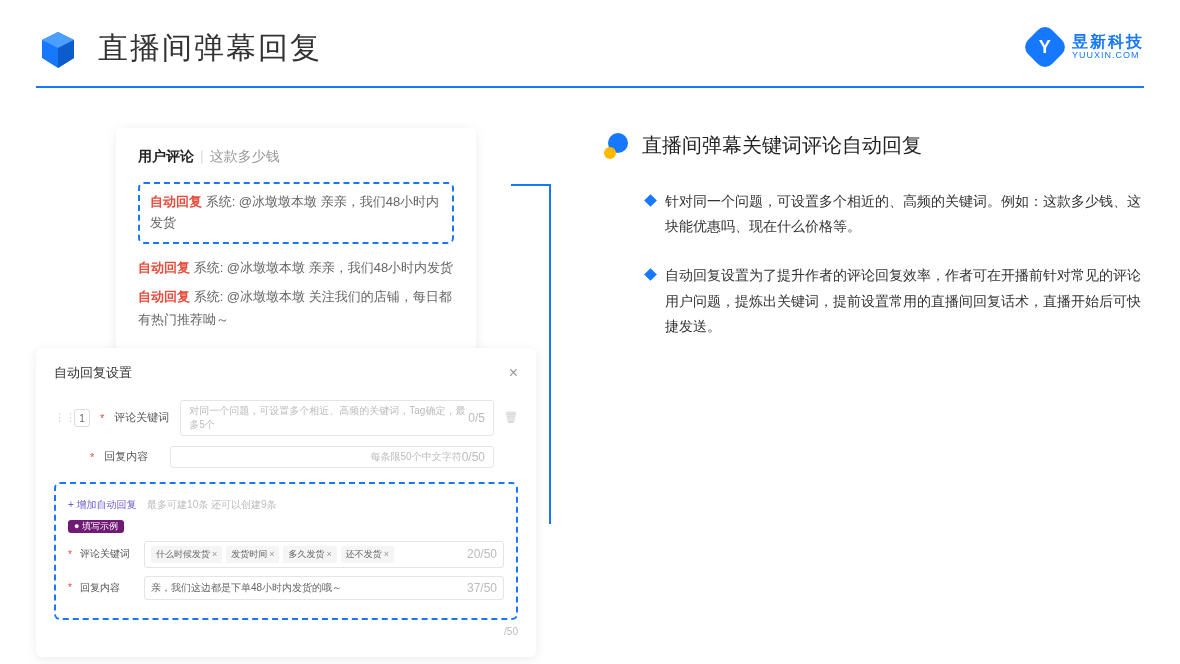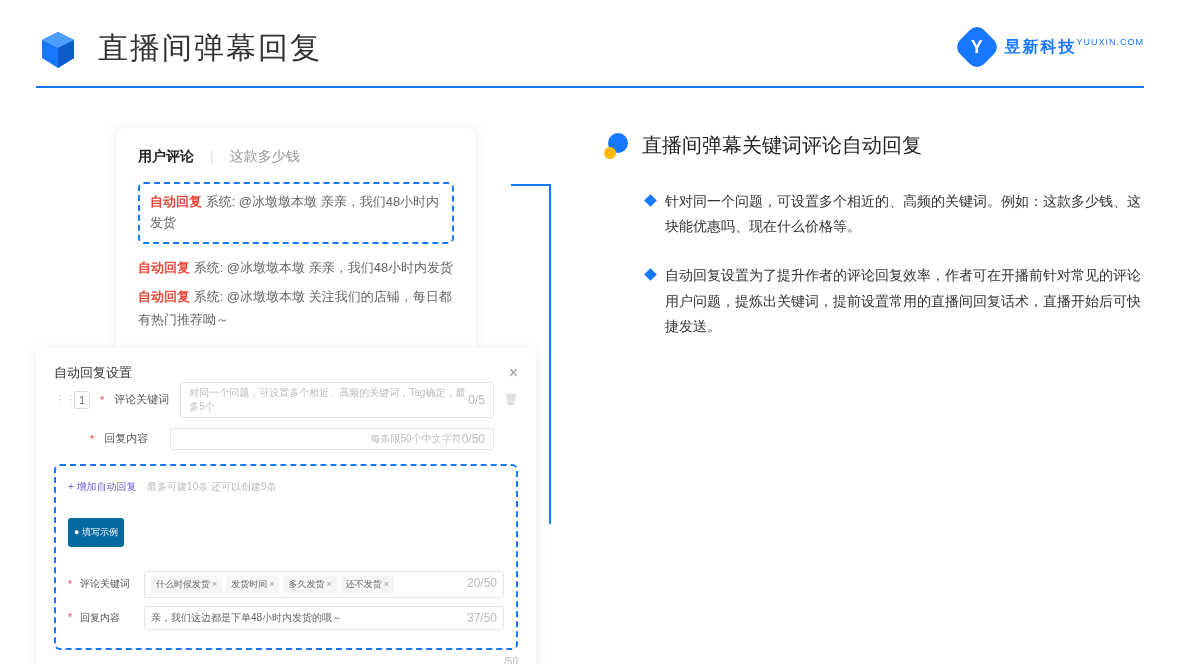--- a/index.html
+++ b/index.html
@@ -3,54 +3,54 @@
 <meta charset="utf-8">
 <style>
 *{margin:0;padding:0;box-sizing:border-box;font-family:"Microsoft YaHei","PingFang SC",sans-serif}
 body{width:1180px;height:664px;background:#fff;position:relative;overflow:hidden}
 .header{display:flex;padding:28px 36px 0}
 .logo-cube{width:44px;height:44px;margin-right:18px;position:relative}
 .page-title{font-size:30px;font-weight:500;color:#333;letter-spacing:2px}
 .brand{position:absolute;right:36px;top:30px;display:flex;align-items:center}
 .brand-icon{width:34px;height:34px;background:#1677ff;border-radius:10px;transform:rotate(45deg);display:flex;align-items:center;justify-content:center;margin-right:10px}
 .brand-icon span{transform:rotate(-45deg);color:#fff;font-weight:bold;font-size:18px}
-.brand-text{display:flex;flex-direction:row;line-height:1.1}
+.brand-text{display:flex;flex-direction:column;line-height:1.1}
 .brand-cn{color:#1677ff;font-size:16px;font-weight:600;letter-spacing:2px}
 .brand-en{color:#1677ff;font-size:9px;letter-spacing:1px}
 .hr{margin:14px 36px 0;height:2px;background:#1677ff}
 .content{display:flex;padding:40px 36px 0;gap:48px}
 .left{width:520px;position:relative}
 .card{background:#fff;border-radius:6px;box-shadow:0 2px 12px rgba(0,0,0,0.08);padding:20px 22px}
 .card1{width:360px;margin-left:80px;position:relative}
-.tabs{display:flex;gap:16px;font-size:14px;margin-bottom:16px}
+.tabs{display:flex;gap:6px;font-size:14px;margin-bottom:16px}
 .tab{color:#999}
 .tab.active{color:#222;font-weight:600}
 .tab-sep{color:#ddd}
 .dashed-box{border:2px dashed #1677ff;border-radius:6px;padding:8px 10px;margin-bottom:12px;font-size:13px;line-height:1.6}
 .reply-tag{color:#e74c3c;font-weight:700}
 .sys-text{color:#666}
 .reply-line{font-size:13px;color:#666;line-height:1.8;margin-bottom:6px}
 .card2{width:500px;margin-top:-10px;position:relative;z-index:2;padding:16px 18px 20px}
-.modal-head{display:flex;justify-content:space-between;align-items:flex-end;font-size:13px;color:#333;}
+.modal-head{display:flex;justify-content:space-between;align-items:flex-end;font-size:13px;color:#333;margin-bottom:18px}
 .close-x{color:#999;cursor:pointer;font-size:16px}
 .form-row{display:flex;align-items:center;gap:10px;margin-bottom:10px;font-size:11px}
 .drag{color:#ccc;width:10px}
 .idx{width:16px;height:18px;border:1px solid #ddd;border-radius:3px;text-align:center;font-size:10px;line-height:18px;color:#666}
 .req{color:#e74c3c}
 .lbl{color:#555;width:56px;font-size:11px}
 .inp{flex:1;border:1px solid #e5e5e5;border-radius:3px;padding:3px 8px;font-size:10px;color:#bbb;display:flex;justify-content:flex-end;align-items:center}
 .cnt{color:#bbb;font-size:12px}
 .trash{color:#ccc;width:14px}
 .dashed-box2{border:2px dashed #1677ff;border-radius:6px;padding:10px 12px;margin-top:14px}
 .add-link{color:#6a5acd;font-size:10px}
 .hint{color:#bbb;font-size:10px;margin-left:6px}
-.ex-badge{display:inline-block;background:#0369a1;color:#fff;font-size:9px;padding:8px 6px;border-radius:3px;margin:24px 0}
+.ex-badge{display:inline-block;background:#701a75;color:#fff;font-size:9px;padding:0 6px;border-radius:3px;margin:8px 0}
 .tag-row{display:flex;align-items:center;gap:8px;font-size:10px;margin-bottom:8px}
 .tag-lbl{color:#555;width:56px}
-.tag-box{flex:1;border:1px solid #e5e5e5;border-radius:3px;padding:4px 6px;display:flex;gap:4px;flex-wrap:wrap;}
+.tag-box{flex:1;border:1px solid #e5e5e5;border-radius:3px;padding:4px 6px;display:flex;gap:4px;flex-wrap:wrap;align-items:center}
 .tag{background:#f5f5f5;color:#666;font-size:9px;padding:2px 5px;border-radius:2px}
 .tag .x{color:#999;margin-left:2px}
 .connector{position:absolute;left:475px;top:56px;width:40px;height:340px;border-top:2px solid #1677ff;border-right:2px solid #1677ff;pointer-events:none}
 .right{flex:1;padding-top:4px}
 .sec-title{display:flex;align-items:center;gap:12px;margin-bottom:30px}
 .sec-icon{width:26px;height:26px;position:relative}
 .sec-icon .c1{position:absolute;width:20px;height:20px;background:#1677ff;border-radius:50%;top:0;left:4px}
 .sec-icon .c2{position:absolute;width:12px;height:12px;background:#ffb800;border-radius:50%;bottom:0;left:0}
 .sec-title-text{font-size:20px;color:#222;font-weight:500}
 .bullet{display:flex;gap:10px;margin-bottom:24px;padding-left:42px}

